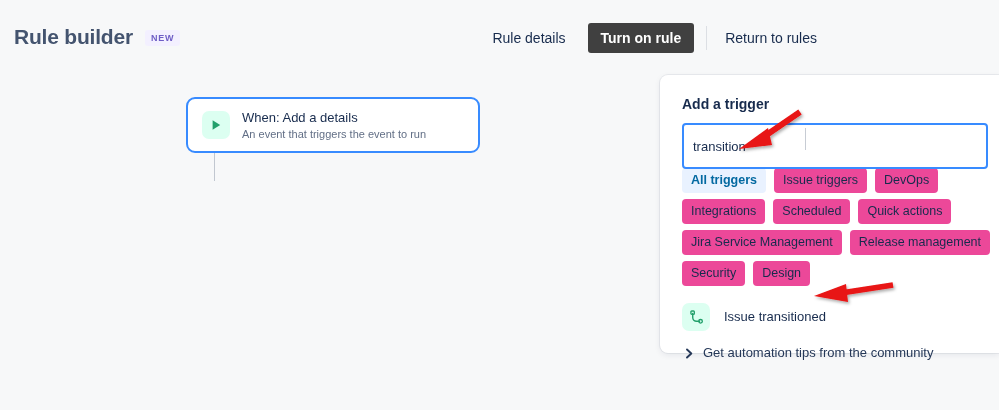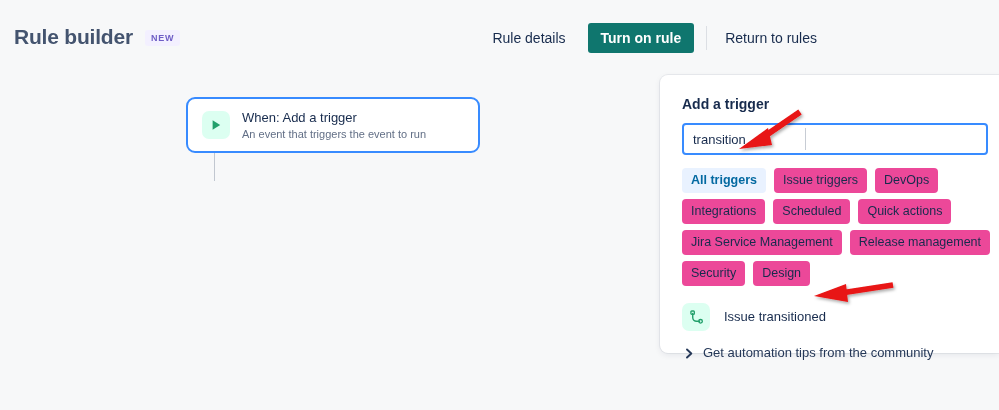--- a/index.html
+++ b/index.html
@@ -62,21 +62,21 @@
     color: #172b4d;
     padding: 6px 10px;
     border-radius: 3px;
     background: transparent;
     border: none;
     cursor: pointer;
     font-family: "Liberation Sans", sans-serif;
     white-space: nowrap;
   }
   .primary-btn {
-    background: #0f766e;
+    background: #404040;
     color: #ffffff;
     font-size: 14px;
     font-weight: 600;
     border: none;
     border-radius: 3px;
     padding: 7px 13px;
     margin: 0 12px;
     cursor: pointer;
     font-family: "Liberation Sans", sans-serif;
     white-space: nowrap;
@@ -181,21 +181,21 @@
     line-height: 18px;
     margin: 0 0 10px 0;
   }
   .search-wrap {
     position: relative;
     width: 306px;
     height: 32px;
   }
   .search-input {
     width: 306px;
-    height: 32px;
+    height: 46px;
     box-sizing: border-box;
     border: 2px solid #388bff;
     border-radius: 4px;
     background: #ffffff;
     font-size: 13px;
     color: #172b4d;
     padding: 0 9px;
     outline: none;
     font-family: "Liberation Sans", sans-serif;
   }
@@ -287,21 +287,21 @@
 
 <div class="canvas">
 
   <div class="trigger-card">
     <span class="icon-tile">
       <svg width="14" height="14" viewBox="0 0 14 14" aria-hidden="true">
         <path d="M3.6 2.2 L11.2 7 L3.6 11.8 Z" fill="#22a06b"></path>
       </svg>
     </span>
     <span class="trigger-text">
-      <span class="trigger-title">When: Add a trigger</span>
+      <span class="trigger-title">When: Add a details</span>
       <span class="trigger-sub">An event that triggers the event to run</span>
     </span>
   </div>
 
   <div class="connector"></div>
 
 
 </div>
 
 <div class="panel">

